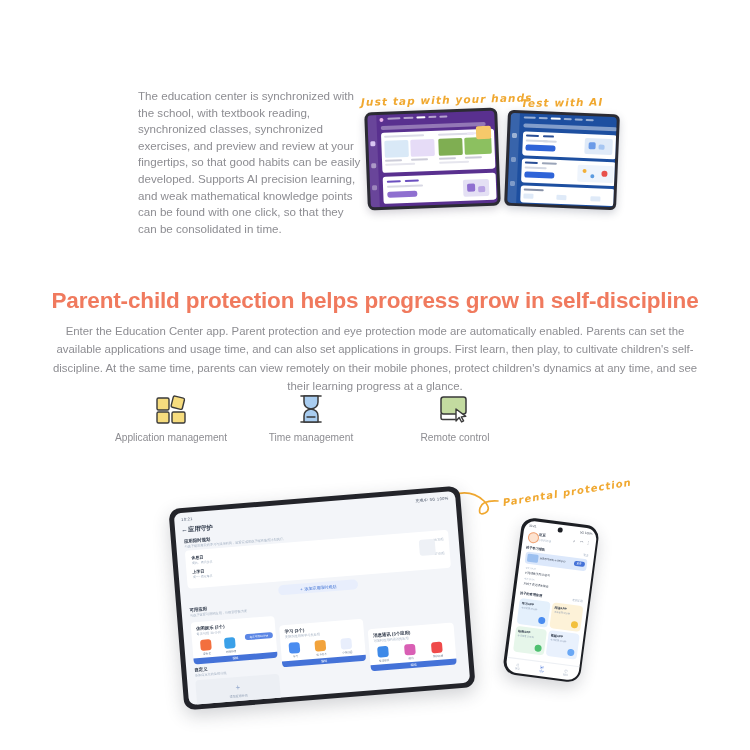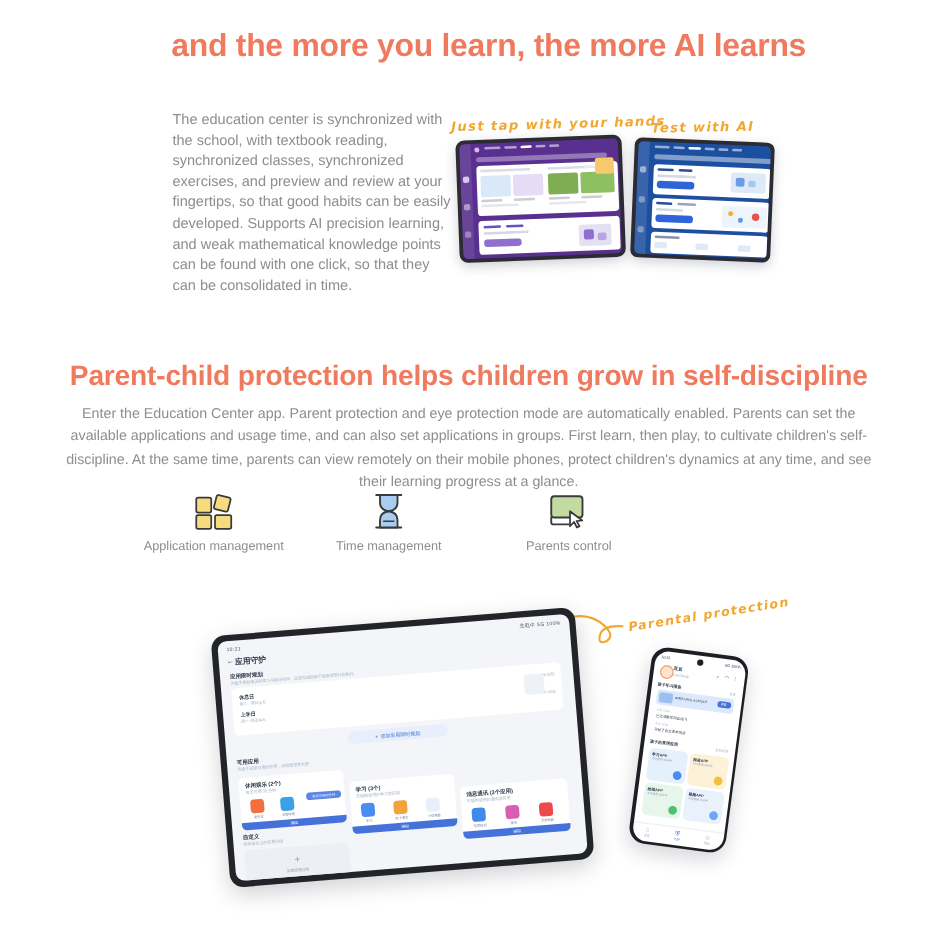--- a/index.html
+++ b/index.html
@@ -152,21 +152,20 @@
   .arrow{position:absolute;left:444px;top:487px;width:62px;height:38px;}
 </style>
 </head>
 <body>
 
 <div class="page">
 
   <div class="sec1">
 
     <div class="h1">
-      <span class="l2">and the more you learn, the more AI learns</span>
     </div>
 
     <div class="body1">The education center is synchronized with the school, with textbook reading, synchronized classes, synchronized exercises, and preview and review at your fingertips, so that good habits can be easily developed. Supports AI precision learning, and weak mathematical knowledge points can be found with one click, so that they can be consolidated in time.</div>
 
     <div class="hand hand-a">Just tap with your hands</div>
     <div class="hand hand-b">Test with AI</div>
 
     <div class="tabA">
       <div class="scrA">
         <div class="rail">
@@ -259,21 +258,21 @@
           <div class="chip" style="left:3px;top:3px;width:20px;height:2px;background:#8892a8"></div>
           <div class="chip" style="left:3px;top:8px;width:10px;height:5px;background:#dfeaf8;border-radius:1px"></div>
           <div class="chip" style="left:36px;top:8px;width:10px;height:5px;background:#dfeaf8;border-radius:1px"></div>
           <div class="chip" style="left:70px;top:8px;width:10px;height:5px;background:#dfeaf8;border-radius:1px"></div>
         </div>
       </div>
     </div>
   </div>
 
   <div>
-    <div class="h2">Parent-child protection helps children grow in self-discipline</div>
+    <div class="h2">Parent-child protection helps progress grow in self-discipline</div>
     <div class="body2">Enter the Education Center app. Parent protection and eye protection mode are automatically enabled. Parents can set the available applications and usage time, and can also set applications in groups. First learn, then play, to cultivate children's self-discipline. At the same time, parents can view remotely on their mobile phones, protect children's dynamics at any time, and see their learning progress at a glance.</div>
 
     <div class="features">
 
       <div class="feat f1">
         <div class="ficon">
           <svg width="30" height="32" viewBox="0 0 30 32">
             <line x1="5" y1="3" x2="25" y2="3" stroke="#3a3a3a" stroke-width="1.6" stroke-linecap="round"></line>
             <line x1="5" y1="29" x2="25" y2="29" stroke="#3a3a3a" stroke-width="1.6" stroke-linecap="round"></line>
             <path d="M8 3 L8 9 Q8 15 15 16 Q22 15 22 9 L22 3 Z" fill="#a9cdf0" stroke="#3a3a3a" stroke-width="1.5" stroke-linejoin="round"></path>
@@ -297,21 +296,21 @@
       </div>
 
       <div class="feat f2">
         <div class="ficon">
           <svg width="34" height="30" viewBox="0 0 34 30">
             <rect x="3" y="3" width="25" height="17" rx="2.5" fill="#c3dba0" stroke="#3a3a3a" stroke-width="1.5"></rect>
             <path d="M3 20 L3 24 Q3 25.5 4.6 25.5 L17 25.5" fill="none" stroke="#3a3a3a" stroke-width="1.5" stroke-linecap="round"></path>
             <path d="M18 15 L18 27 L21.2 23.6 L23.6 28 L25.6 26.9 L23.3 22.9 L27.8 22.4 Z" fill="#ffffff" stroke="#3a3a3a" stroke-width="1.4" stroke-linejoin="round"></path>
           </svg>
         </div>
-        <div class="flabel">Parents control</div>
+        <div class="flabel">Remote control</div>
       </div>
 
     </div>
   </div>
 
   <div>
 
     <svg class="arrow" viewBox="0 0 62 38">
       <path d="M6 9 Q26 1 40 14 Q48 22 41 26 Q34 29 36 21 Q38 13 54 14" fill="none" stroke="#f0a830" stroke-width="1.7" stroke-linecap="round"></path>
       <path d="M3 3 L6 9 L12 7" fill="none" stroke="#f0a830" stroke-width="1.7" stroke-linecap="round" stroke-linejoin="round"></path>

